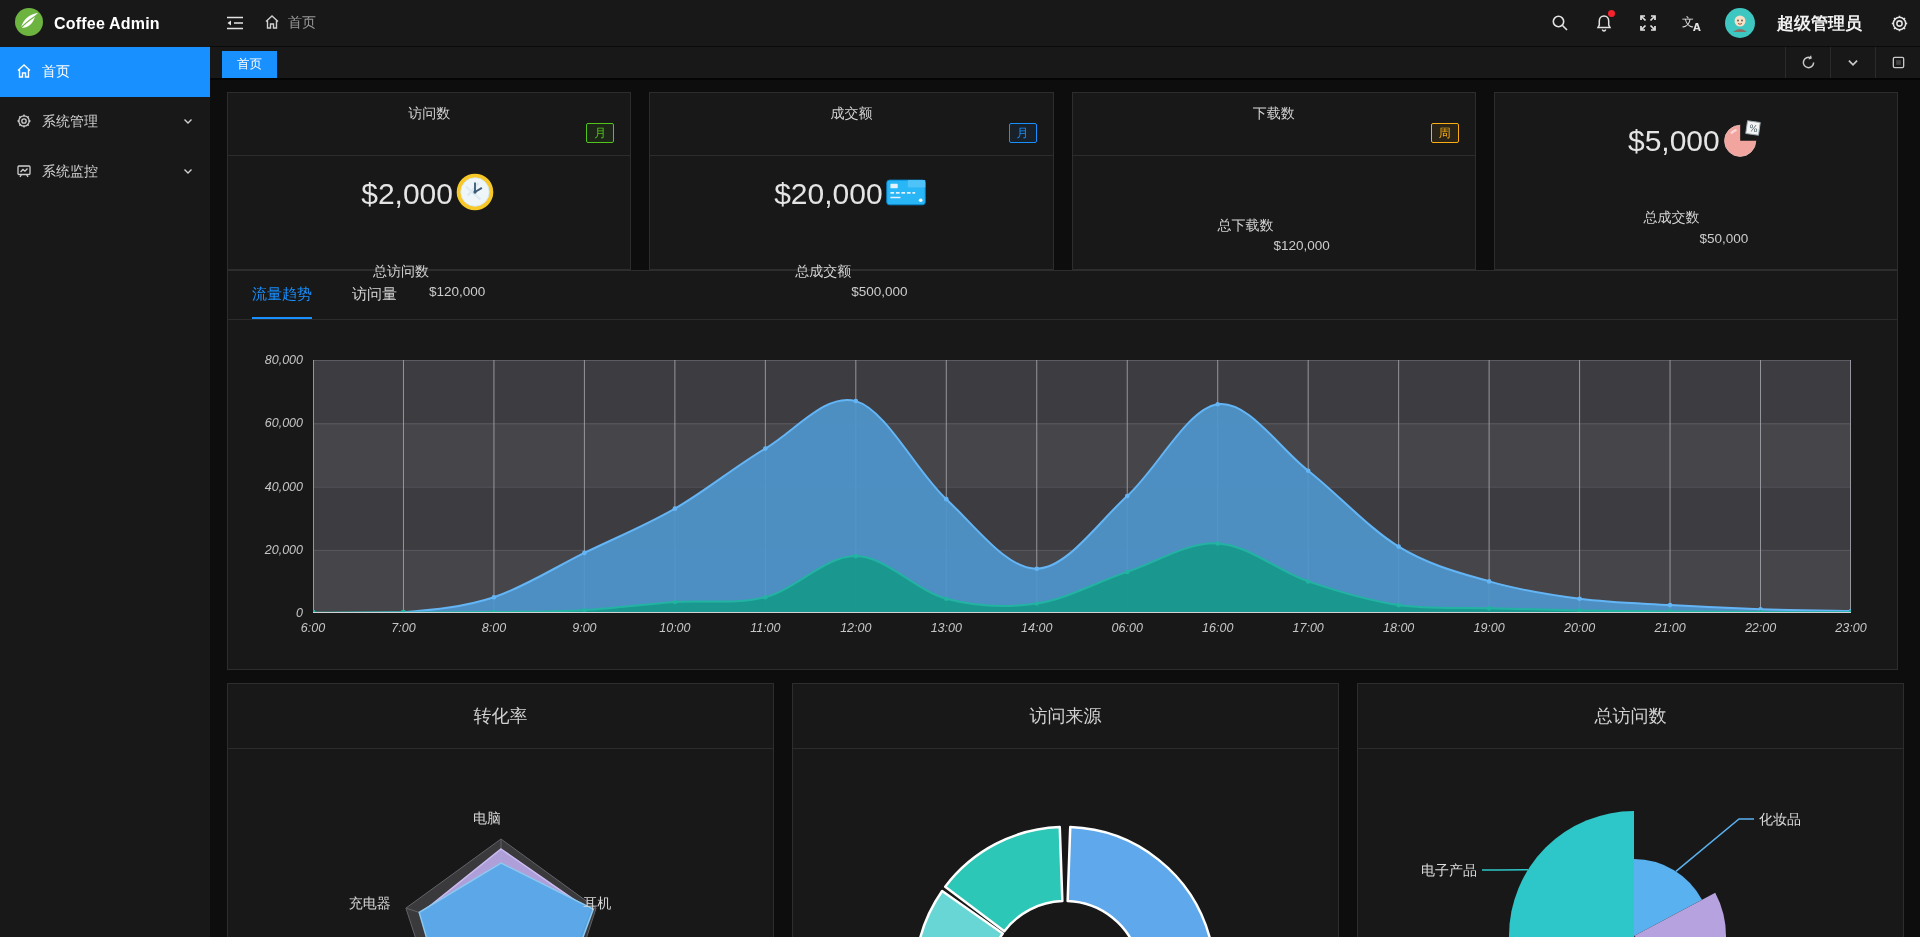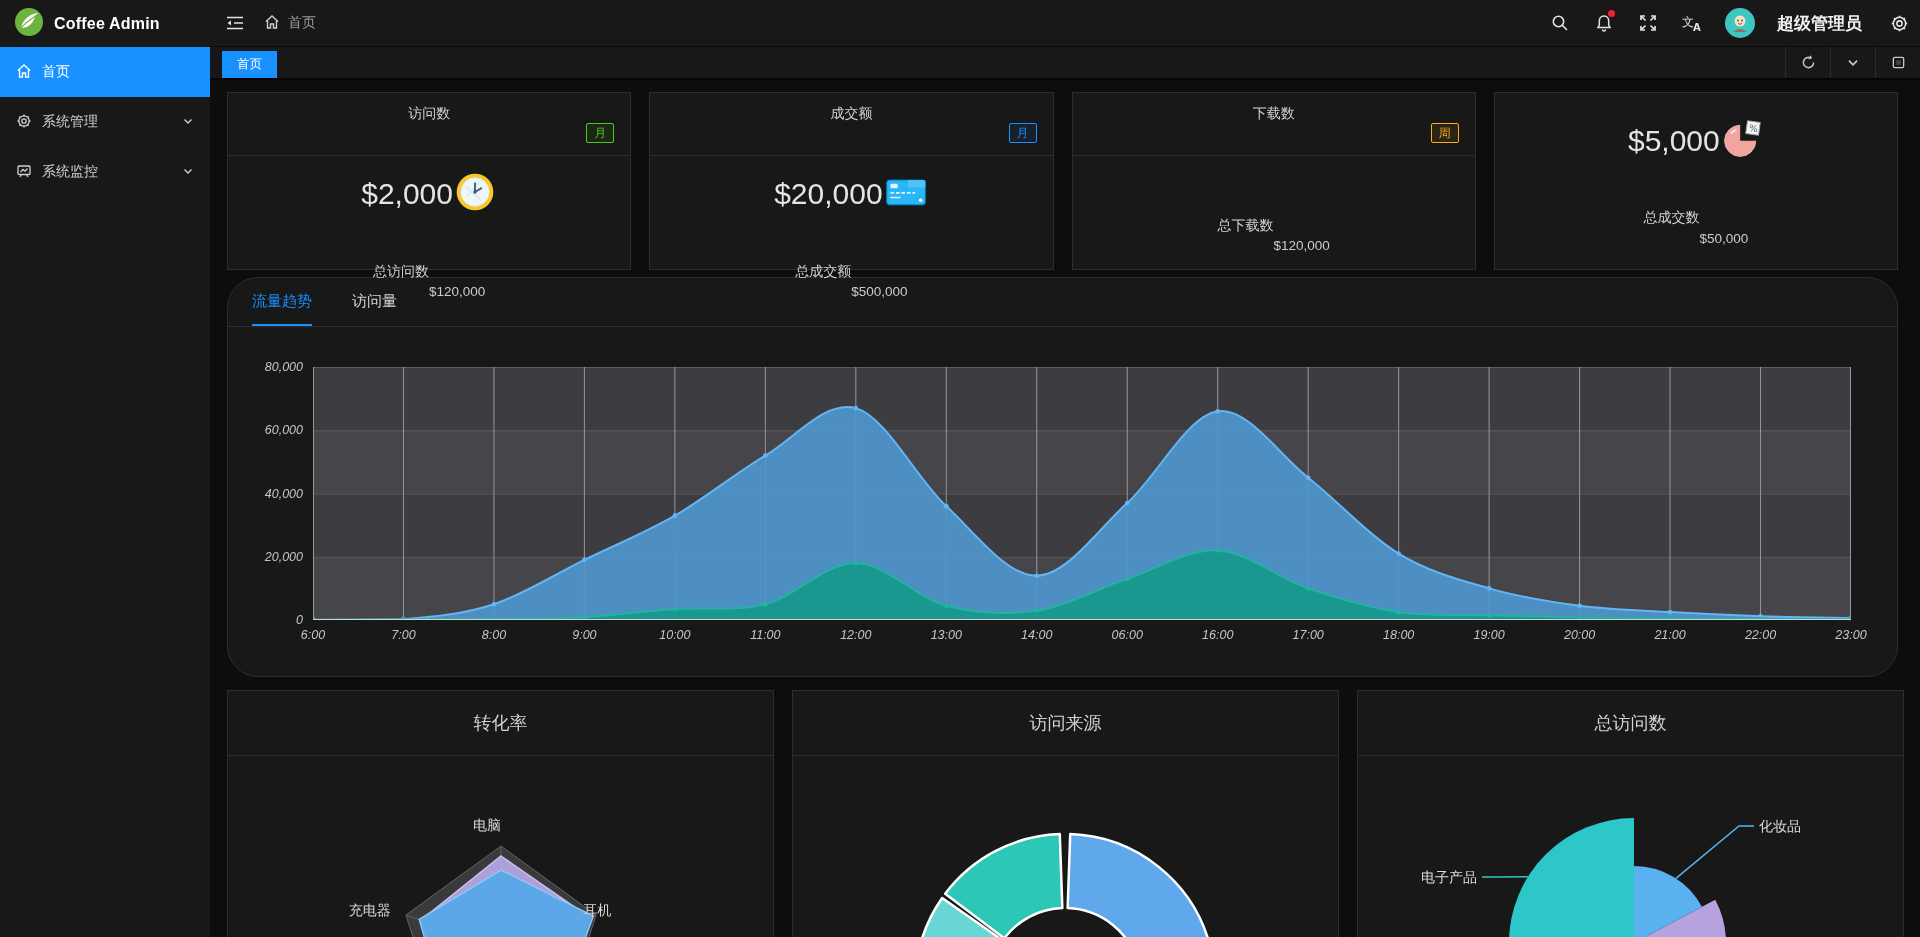--- a/index.html
+++ b/index.html
@@ -54,21 +54,21 @@
   .stat-grid { display:grid; grid-template-columns:repeat(4,1fr); gap:18px; }
   .stat-card { height:178px; display:flex; flex-direction:column; }
   .stat-body { flex:1; padding:14px 16px 14px 16px; display:flex; flex-direction:column; justify-content:center;align-items:center; }
   .stat-top { display:flex; align-items:center; justify-content:space-between; }
   .stat-value { font-size:30px; color:#e4e4e4; font-weight:400; }
   .stat-foot { display:flex; align-items:center; justify-content:space-between;
                margin-top:26px; font-size:14px; color:#d2d2d2; }
   .stat-foot .fv { font-size:13.5px; color:#cccccc;margin-top:40px; }
 
   
-  .trend-card { margin-top:7px; height:400px;border-radius:31px; }
+  .trend-card { margin-top:0; height:400px; }
   .trend-tabs { height:49px; display:flex; align-items:stretch; gap:40px; padding:0 24px;
                 border-bottom:1px solid #2c2c2c; }
   .trend-tab { display:flex; align-items:center; font-size:15px; color:#d6d6d6;
                cursor:pointer; border-bottom:2px solid transparent; }
   .trend-tab.active { color:#1890ff; border-bottom-color:#1890ff; }
   .trend-body { position:relative; height:350px; }
   .plot { position:absolute; left:85px; top:40px; width:1538px; height:253px;font-style:italic; }
   .ylabels span { position:absolute; right:calc(100% + 10px); transform:translateY(-50%);
                   font-size:12.5px; color:#c6c6c6; white-space:nowrap; }
   .xlabels span { position:absolute; top:calc(100% + 8px); transform:translateX(-50%);

